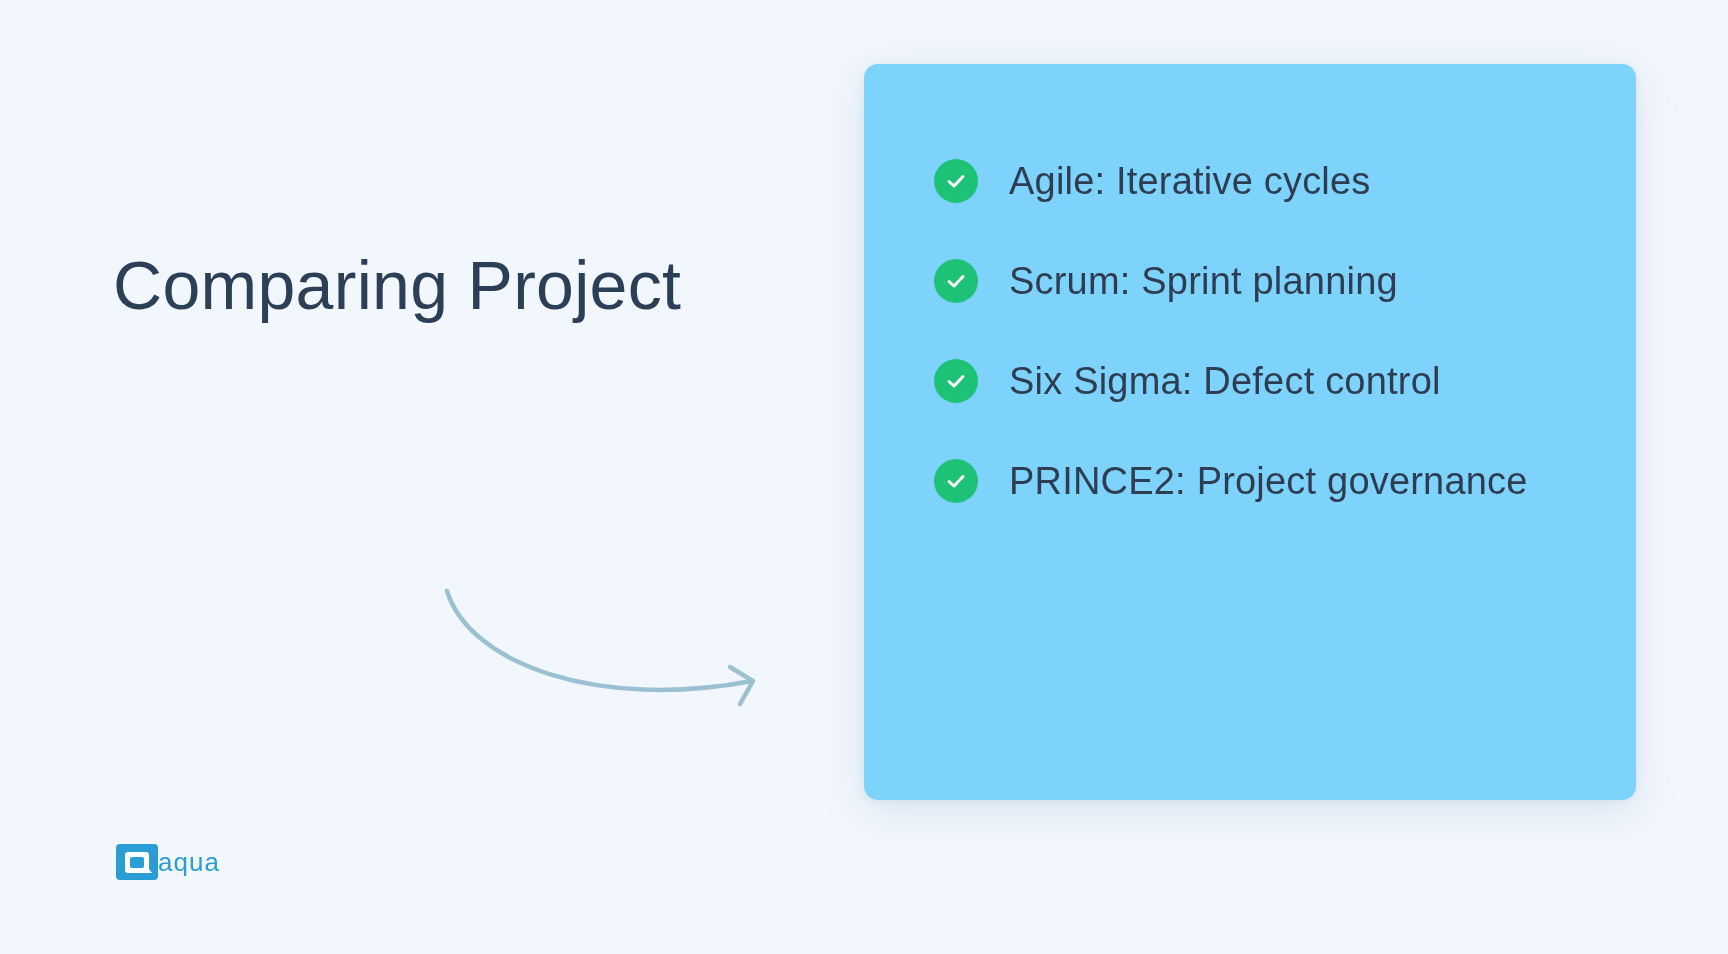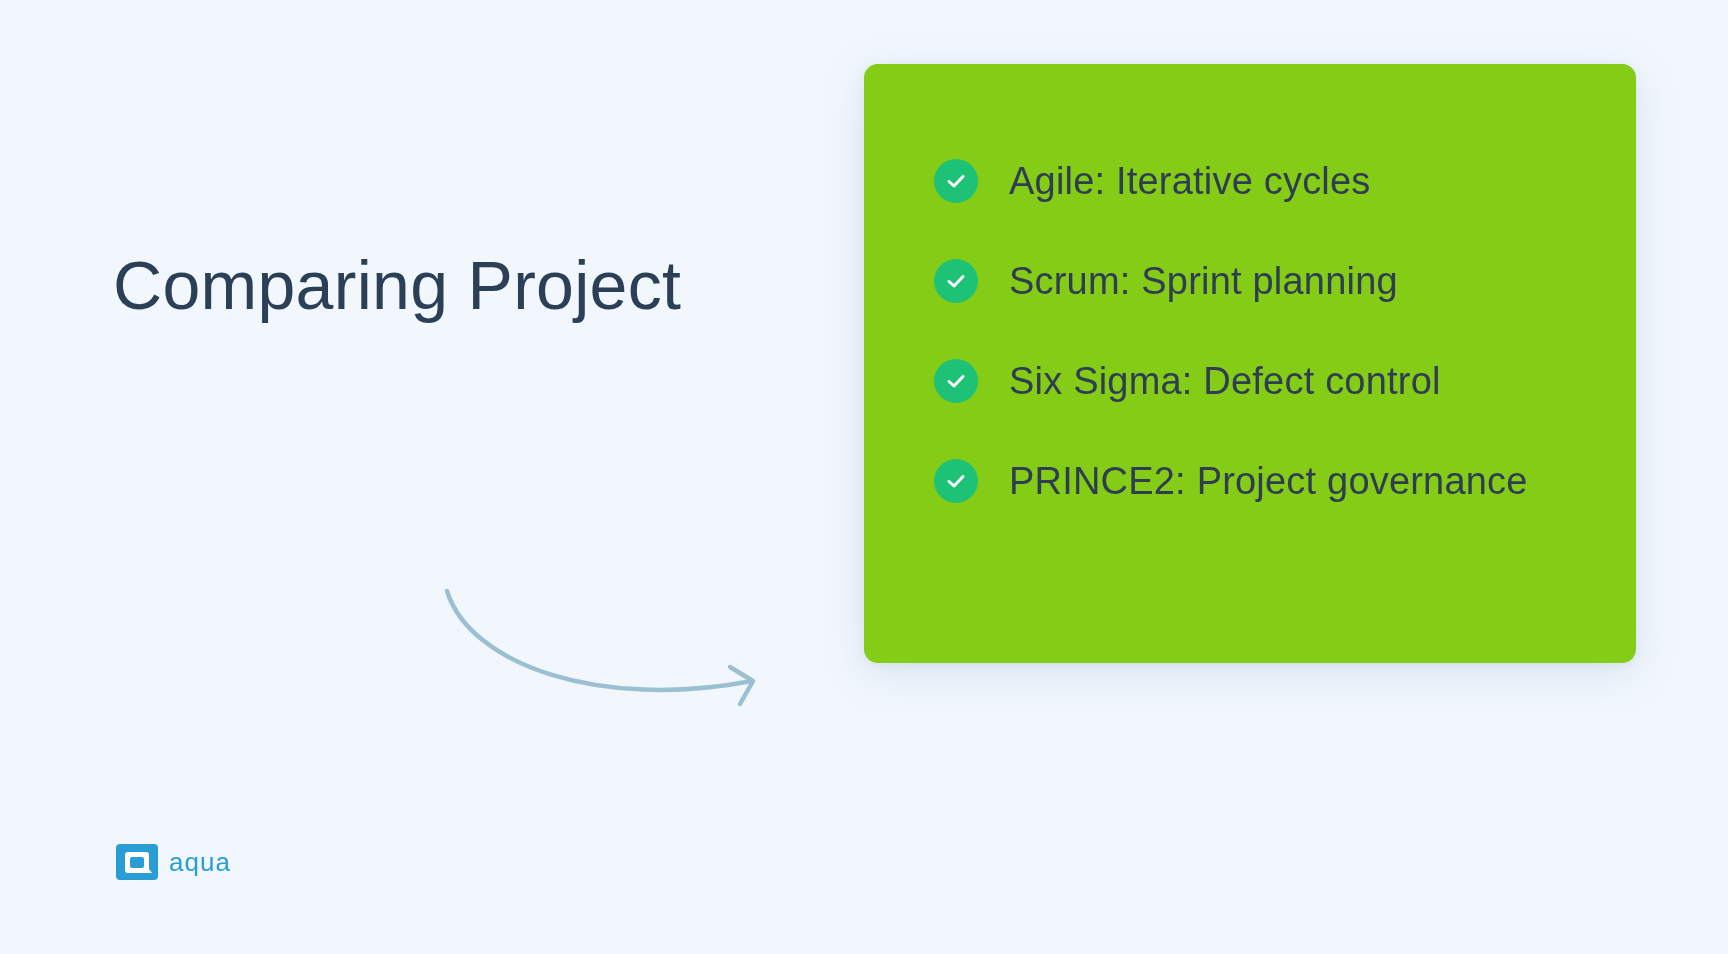--- a/index.html
+++ b/index.html
@@ -10,39 +10,39 @@
     position: relative;
   }
   .title {
     position: absolute; left: 100px; top: 228px;
     margin: 13px; font-weight: 400; font-size: 68px; line-height: 88px;
     color: #2b3f57; letter-spacing: 0.3px;
   }
   .title span { display: block; }
   .arrow { position: absolute; left: 430px; top: 575px; width: 340px; height: 140px; }
   .card {
-    position: absolute; left: 864px; top: 64px; width: 772px; height: 599px;
-    background: #84cc16; border-radius: 14px;
+    position: absolute; left: 864px; top: 64px; width: 772px; height: 736px;
+    background: #7dd3fc; border-radius: 14px;
     box-shadow: 0 10px 40px rgba(120, 160, 190, 0.22), 0 2px 8px rgba(120,160,190,0.10);
   }
   .list { list-style: none; margin: 0; padding: 0; position: absolute; left: 70px; top: 67px; }
   .item { height: 100px; display: flex; align-items: center; }
   .item:first-child { }
   .check {
     width: 44px; height: 44px; border-radius: 50%; background: #1ec276;
     display: flex; align-items: center; justify-content: center; flex: 0 0 44px;
   }
   .label {
     margin-left: 31px; font-size: 38px; color: #2e3d52; white-space: nowrap;
     letter-spacing: 0.2px;
   }
   .logo { position: absolute; left: 116px; top: 844px; display: flex; align-items: center; }
   .logo-mark { width: 42px; height: 36px; }
   .logo-text {
-    margin-left: 11px; font-size: 26px; color: #2a9ed4; letter-spacing: 1px;
+    font-size: 26px; color: #2a9ed4; letter-spacing: 1px;
     font-weight: 400; line-height: 36px;
   }
 </style>
 </head>
 <body>
 
 <h1 class="title">
   <span>Comparing Project</span>
 </h1>
 

